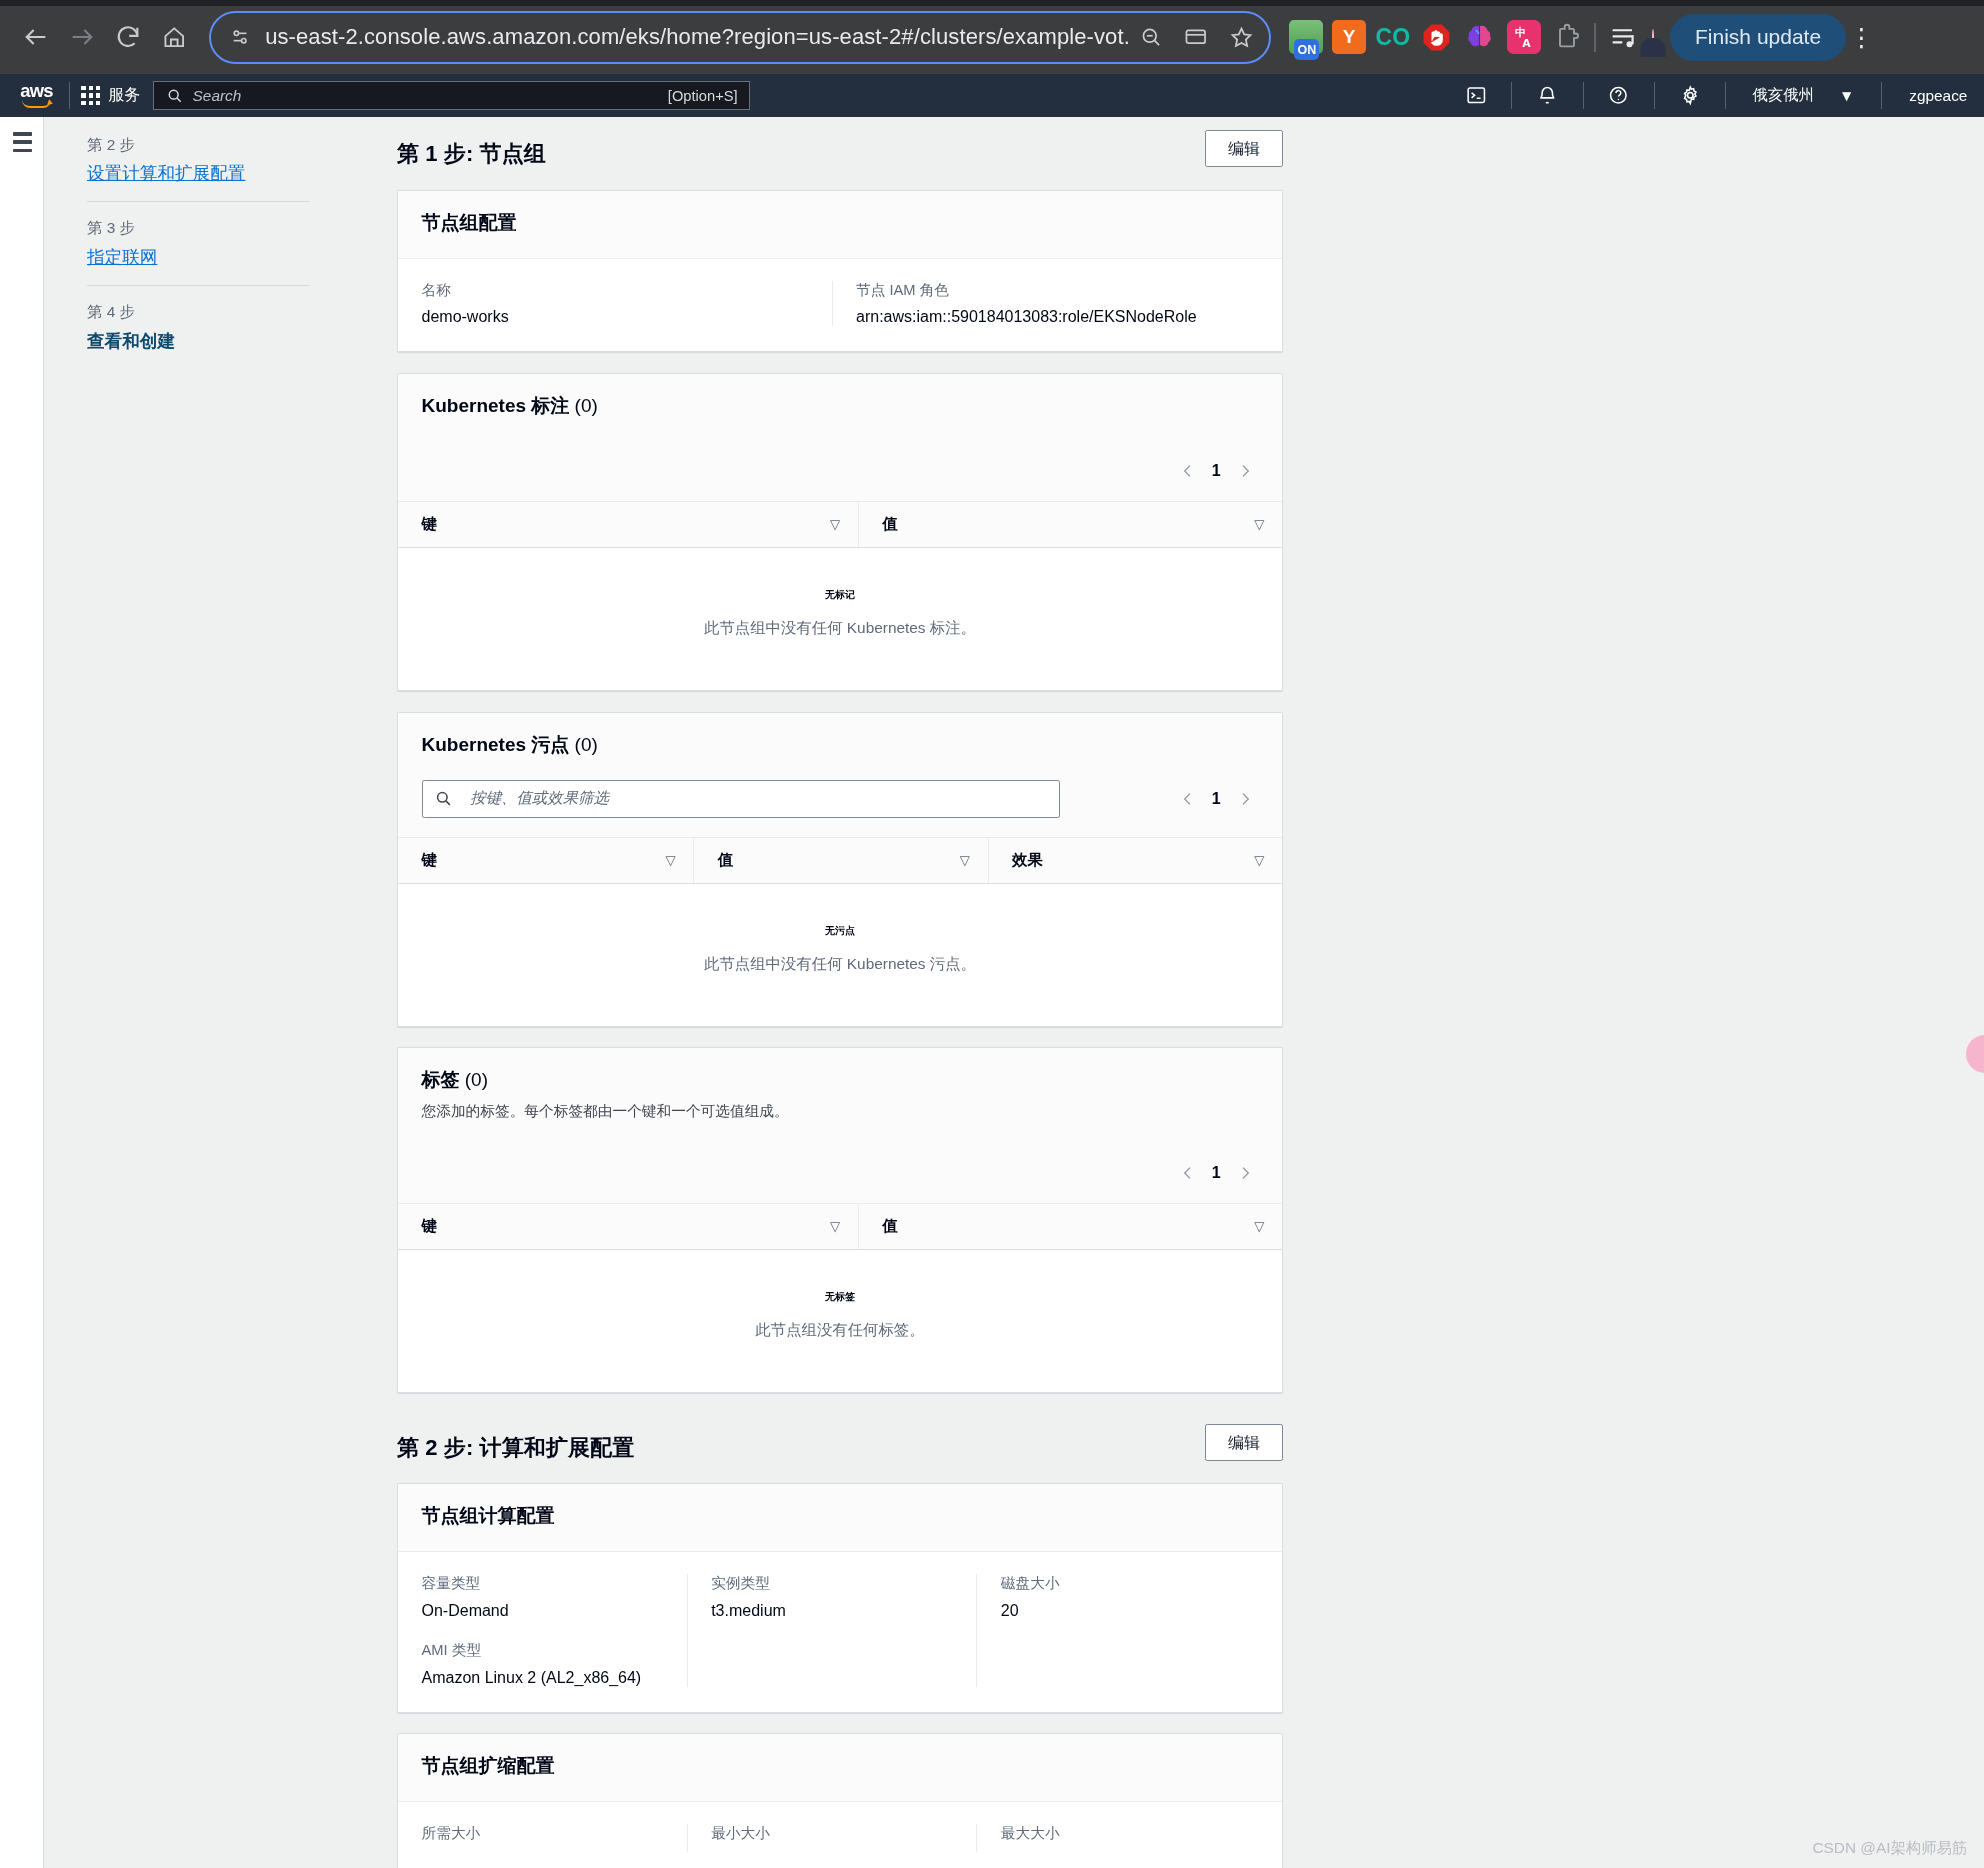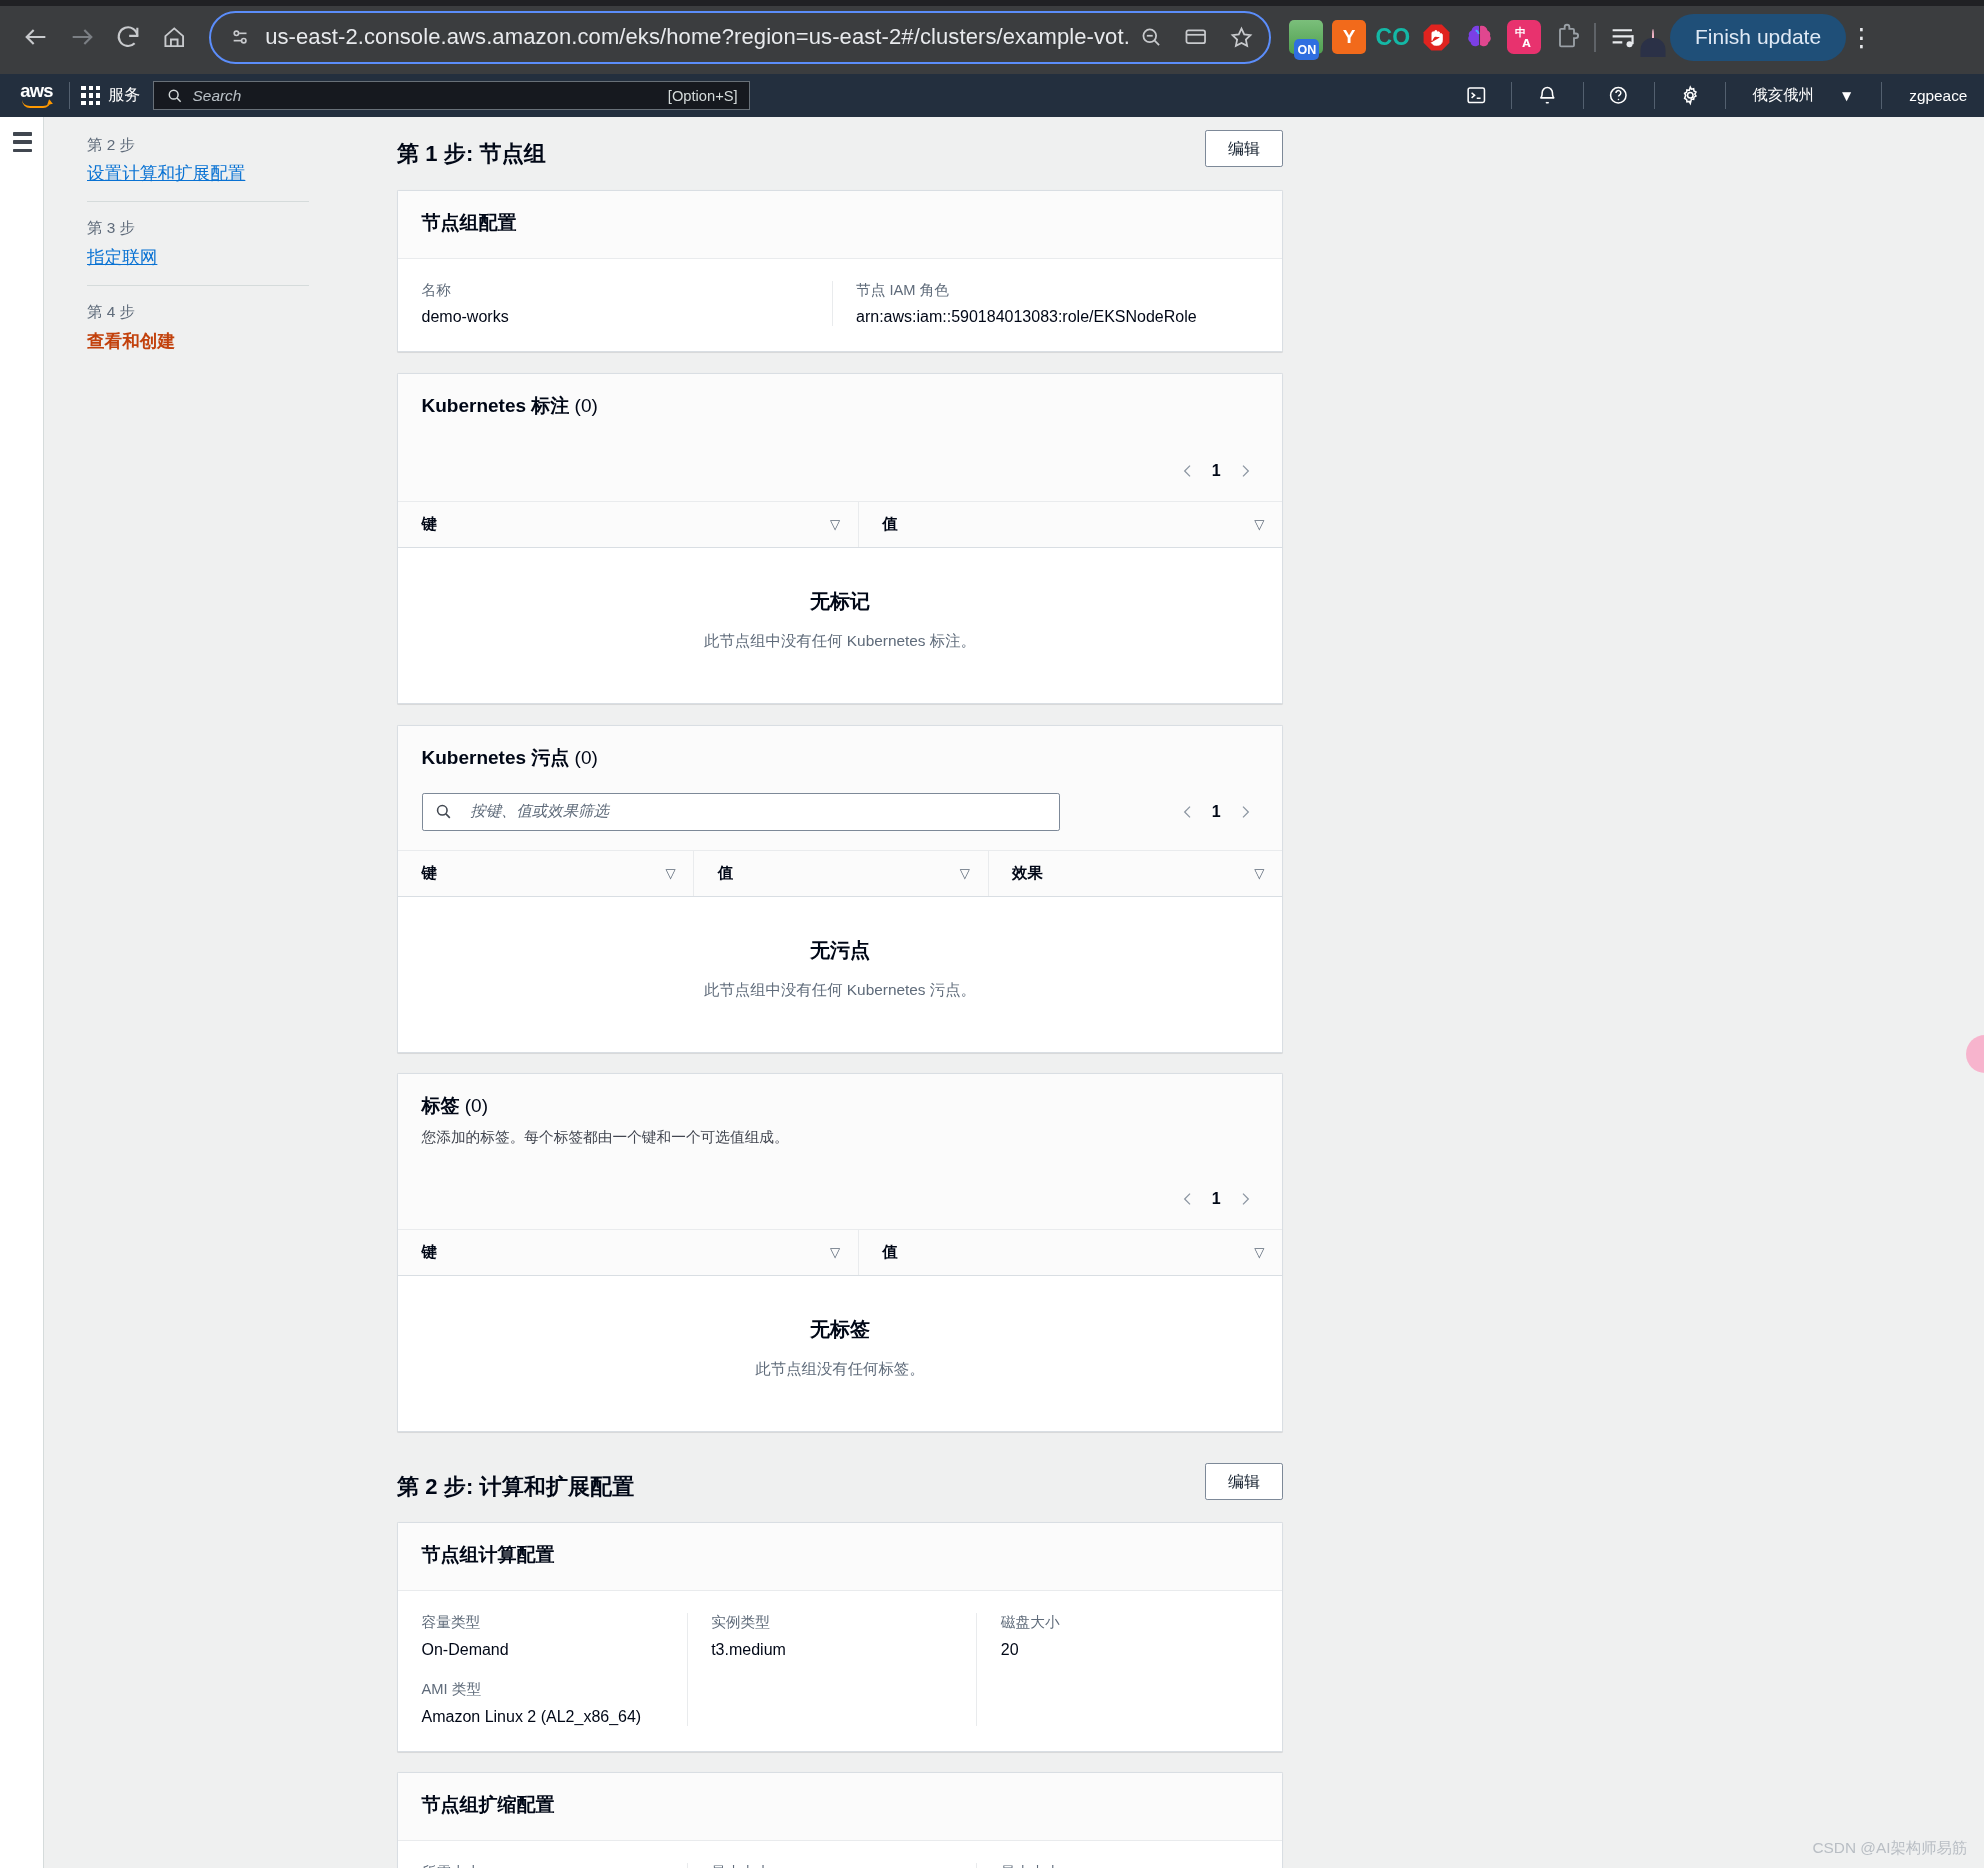--- a/index.html
+++ b/index.html
@@ -120,21 +120,21 @@
 
   
   .wizard-nav {
     position:absolute; top: 117px; left: 45px; width: 264px;
     padding: 17.6px 0 0 42px;
   }
   .wz-step { padding-bottom: 16px; }
   .wz-step + .wz-step { border-top: 0.7px solid #d5dbdb; padding-top: 16px; }
   .wz-num { font-size: 15.4px; color: #5f6b7a; margin-bottom: 5.9px; }
   .wz-link { font-size: 17.6px; color: #0972d3; text-decoration: underline; }
-  .wz-current { font-size: 17.6px; color: #c2410c; font-weight: 700; }
+  .wz-current { font-size: 17.6px; color: #0c4a6e; font-weight: 700; }
 
   
   .content {
     position:absolute; top:117px; left: 309px; width: 1676px; height: calc(1869px - 117px);
     background:#eff0f0; overflow:hidden;
   }
   .section-head {
     display:flex; align-items:flex-start; justify-content:space-between;
     width: 886px; margin-left: 88px; margin-top: 13.2px;
   }
@@ -180,21 +180,21 @@
     display:flex; background:#fbfbfb; border-bottom:0.7px solid #d9dee3;
     height: 46px; align-items:center;
   }
   .th {
     display:flex; align-items:center; justify-content:space-between;
     padding: 0 17.6px 0 23.5px; font-size: 15.4px; font-weight: 700; color:#000716; height:100%;
   }
   .th + .th { border-left: 0.7px solid #e9ebed; }
   .sort-ic { color:#5f6b7a; font-size: 13.2px; }
   .empty-state { padding: 40px 0 51px 0; text-align:center; }
-  .empty-title { font-size: 20px; font-weight: 700; color:#000716; }
+  .empty-title { font-size: 10px; font-weight: 700; color:#000716; }
   .empty-sub { font-size: 15.4px; color:#5f6b7a; margin-top: 16px; }
 
   .watermark {
     position:absolute; right: 17.6px; bottom: 10.3px; font-size: 15.4px; color:#b9bec4;
   }
   .pink-blob {
     position:absolute; right: -19px; top: 918px; width: 38px; height: 38px;
     border-radius: 50%; background:#f7b4cd;
   }
   svg { display:block; }

